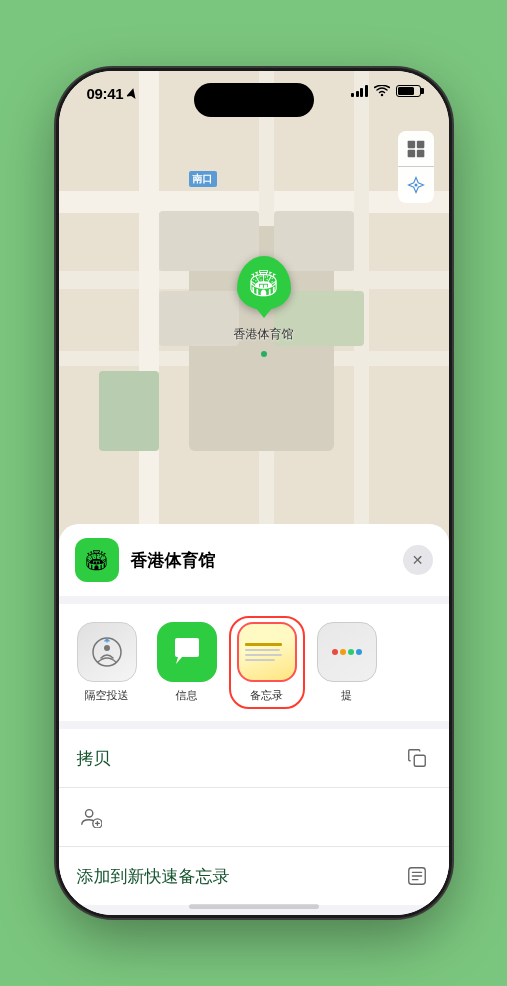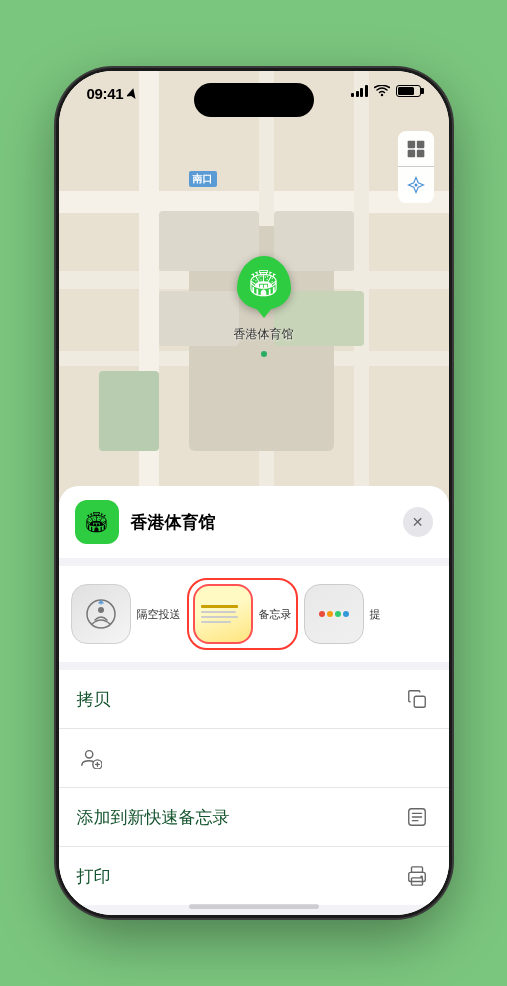--- a/index.html
+++ b/index.html
@@ -314,21 +314,21 @@
       margin-top: 8px;
       padding: 14px 12px 14px;
       display: flex;
       align-items: center;
       gap: 8px;
       overflow-x: auto;
     }
 
     .share-app {
       display: flex;
-      flex-direction: row;
+      flex-direction: column;
       align-items: center;
       gap: 6px;
       min-width: 72px;
       cursor: pointer;
     }
 
     .share-app-icon {
       width: 60px;
       height: 60px;
       border-radius: 16px;
@@ -539,20 +539,28 @@
             <circle cx="16" cy="16" r="14" fill="none" stroke="#777" stroke-width="1.5"></circle>
             <circle cx="16" cy="12" r="3" fill="#777"></circle>
             <path d="M10 22 Q16 16 22 22" stroke="#777" stroke-width="1.5" fill="none" stroke-linecap="round"></path>
             <path d="M7 26 Q16 18 25 26" stroke="#777" stroke-width="1.5" fill="none" stroke-linecap="round"></path>
             <path d="M16 6 L16 3 M16 3 L14 5 M16 3 L18 5" stroke="#5b9bd5" stroke-width="1.5" stroke-linecap="round"></path>
           </svg>
         </div>
         <span class="share-app-label">隔空投送</span>
       </div>
 
+      <div class="share-app">
+        <div class="share-app-icon messages">
+          <svg width="34" height="34" viewBox="0 0 34 34">
+            <path d="M5 5 Q5 3 7 3 L27 3 Q29 3 29 5 L29 20 Q29 22 27 22 L12 22 L6 29 L8 22 L7 22 Q5 22 5 20 Z" fill="#fff"></path>
+          </svg>
+        </div>
+        <span class="share-app-label">信息</span>
+      </div>
 
 
       <div class="share-app" style="outline: 2px solid #ff3b30; border-radius: 18px; padding: 4px;">
         <div class="share-app-icon notes" style="background: linear-gradient(160deg, #fff9c4 40%, #ffe57f 100%);">
           <div class="notes-lines">
             <div class="notes-line" style="width:85%;background:#c8a000;height:2.5px;"></div>
             <div class="notes-line" style="width:80%;"></div>
             <div class="notes-line" style="width:85%;"></div>
             <div class="notes-line" style="width:70%;"></div>
           </div>
@@ -598,28 +606,17 @@
       <div class="action-item">
         <span class="action-label">添加到新快速备忘录</span>
         <div class="action-icon">
           <svg width="22" height="22" viewBox="0 0 24 24" fill="none">
             <rect x="3" y="3" width="18" height="18" rx="3" stroke="#666" stroke-width="1.5"></rect>
             <path d="M7 8 L17 8 M7 12 L17 12 M7 16 L13 16" stroke="#666" stroke-width="1.5" stroke-linecap="round"></path>
           </svg>
         </div>
       </div>
 
-      <div class="action-item" style="border-bottom:none;">
-        <span class="action-label">打印</span>
-        <div class="action-icon">
-          <svg width="22" height="22" viewBox="0 0 24 24" fill="none">
-            <rect x="6" y="2" width="12" height="6" rx="1" stroke="#666" stroke-width="1.5"></rect>
-            <rect x="3" y="8" width="18" height="10" rx="2" stroke="#666" stroke-width="1.5"></rect>
-            <rect x="6" y="14" width="12" height="8" rx="1" stroke="#666" stroke-width="1.5"></rect>
-            <circle cx="17" cy="13" r="1.5" fill="#666"></circle>
-          </svg>
-        </div>
-      </div>
     </div>
 
     <div class="home-indicator"></div>
   </div>
 </div>
 
 </body></html>

